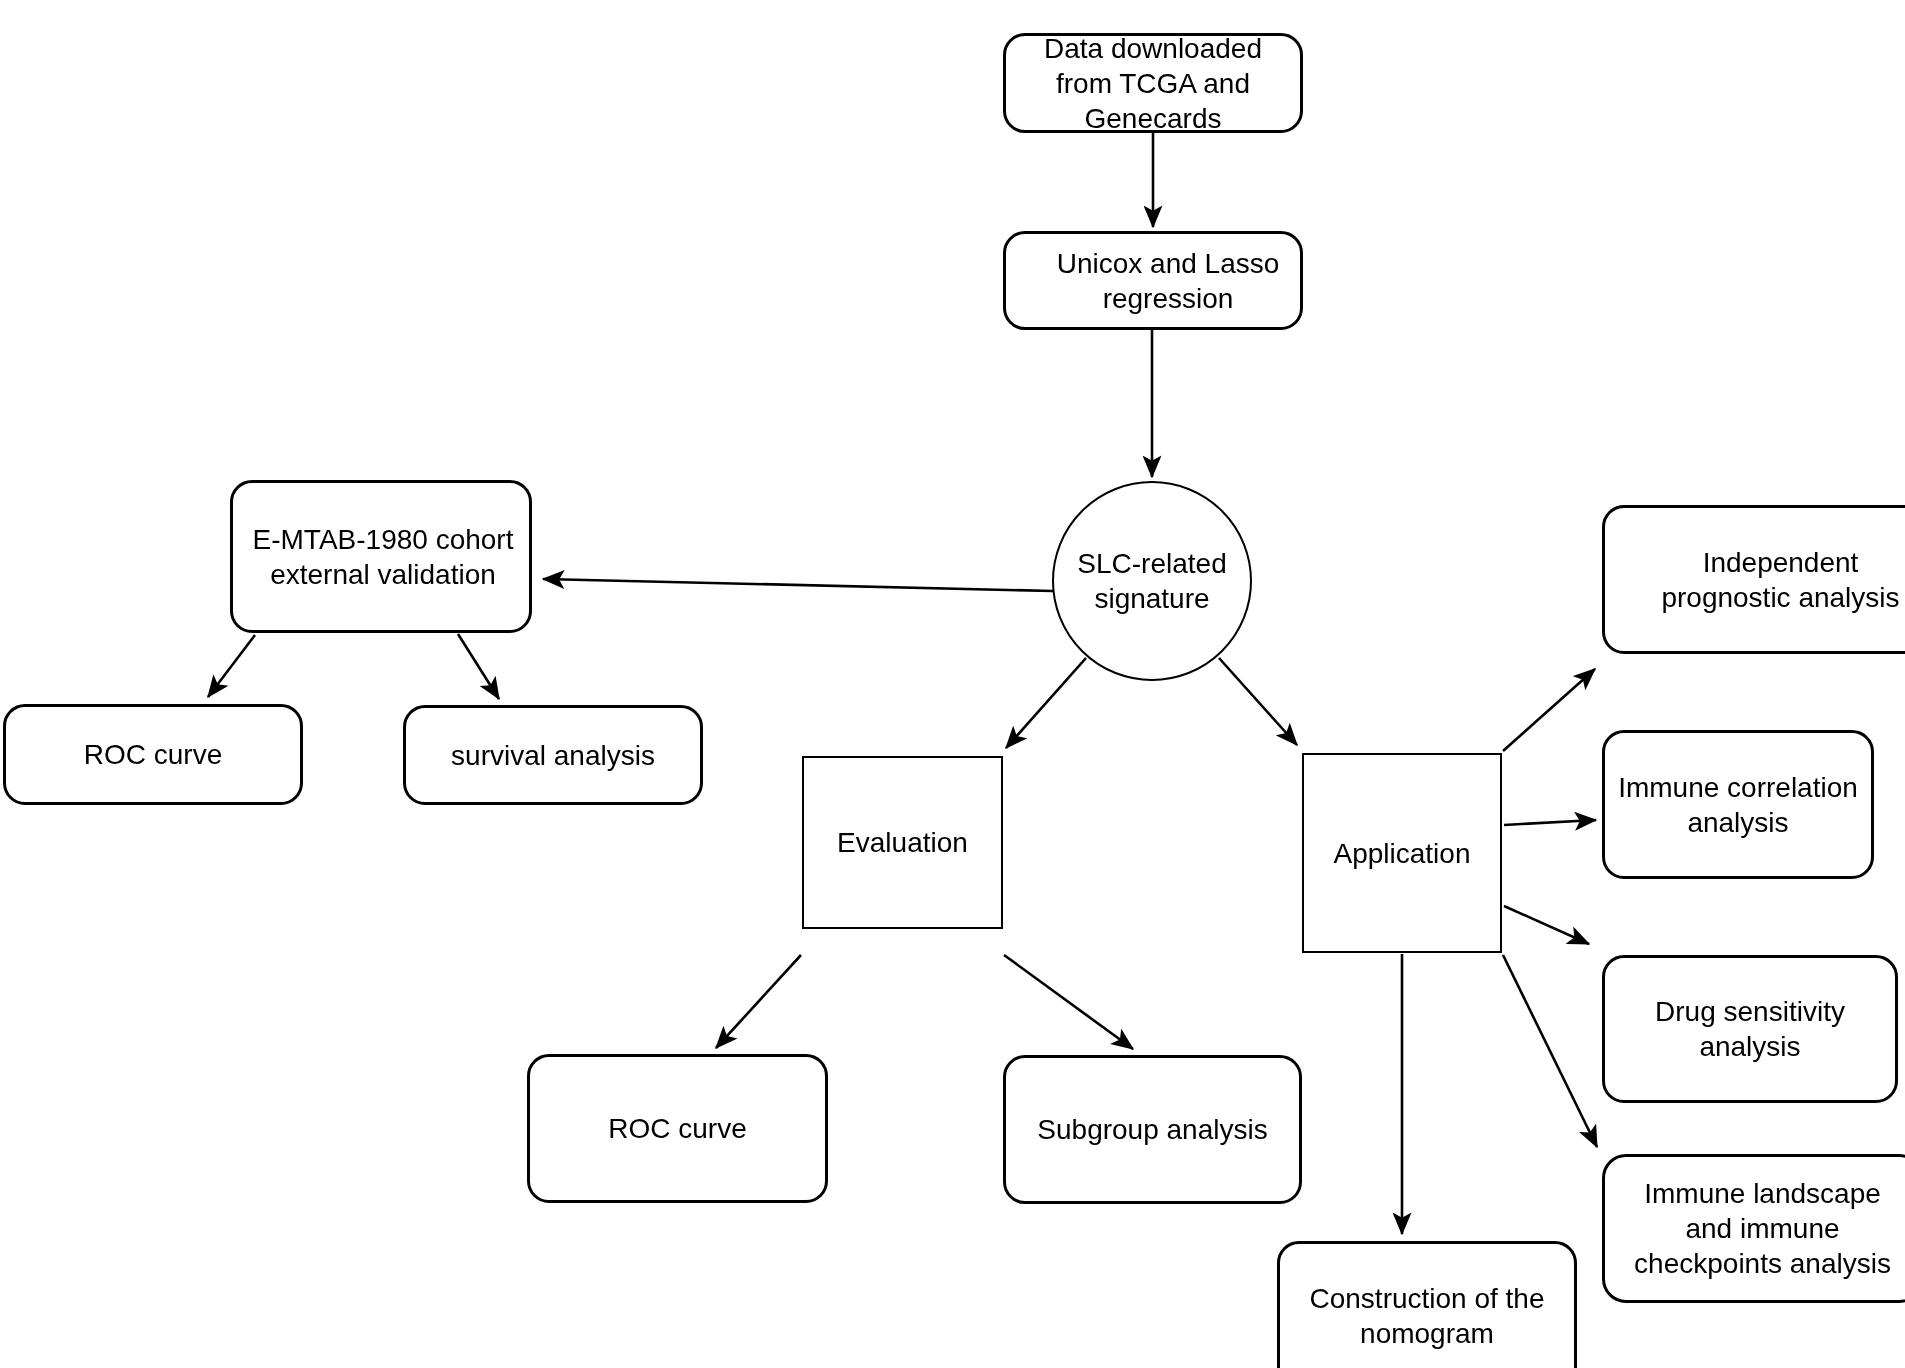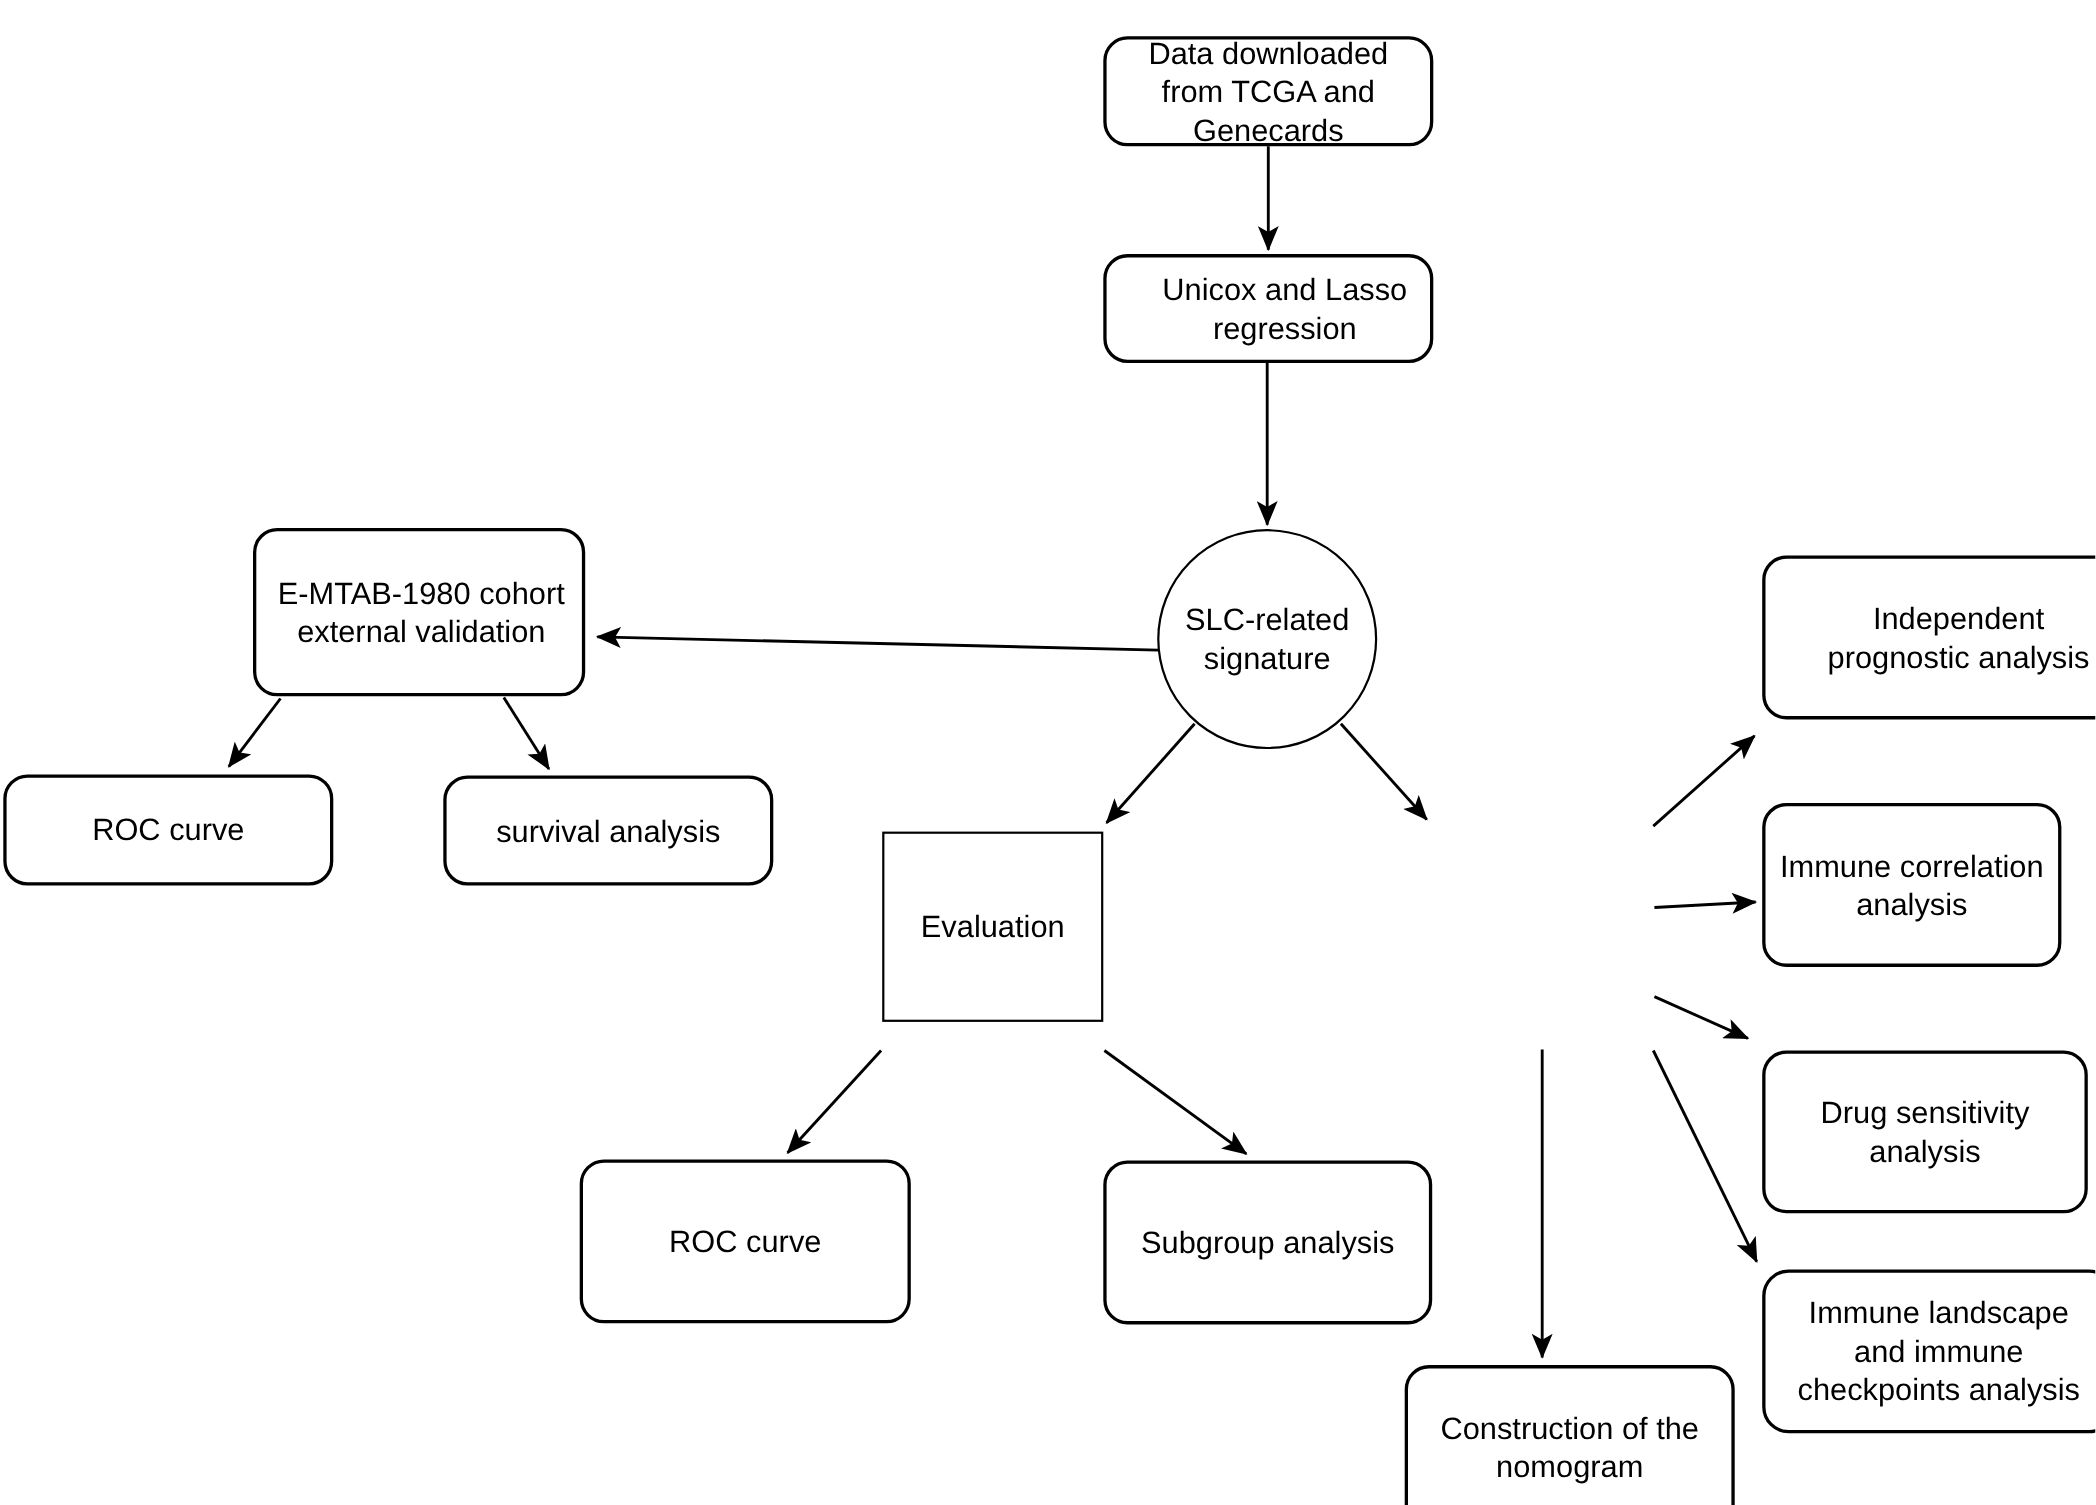--- a/index.html
+++ b/index.html
@@ -96,20 +96,21 @@
 Genecards</div>
   <div class="node rounded n-unicox">Unicox and Lasso
 regression</div>
   <div class="node circle  n-slc">SLC-related
 signature</div>
   <div class="node rounded n-emtab">E-MTAB-1980 cohort
 external validation</div>
   <div class="node rounded n-roc-ext">ROC curve</div>
   <div class="node rounded n-survival">survival analysis</div>
   <div class="node square  n-eval">Evaluation</div>
+  <div class="node square  n-app">Application</div>
   <div class="node rounded n-roc-eval">ROC curve</div>
   <div class="node rounded n-subgroup">Subgroup analysis</div>
   <div class="node rounded n-indep">Independent
 prognostic analysis</div>
   <div class="node rounded n-immcorr">Immune correlation
 analysis</div>
   <div class="node rounded n-drug">Drug sensitivity
 analysis</div>
   <div class="node rounded n-landscape">Immune landscape
 and immune

